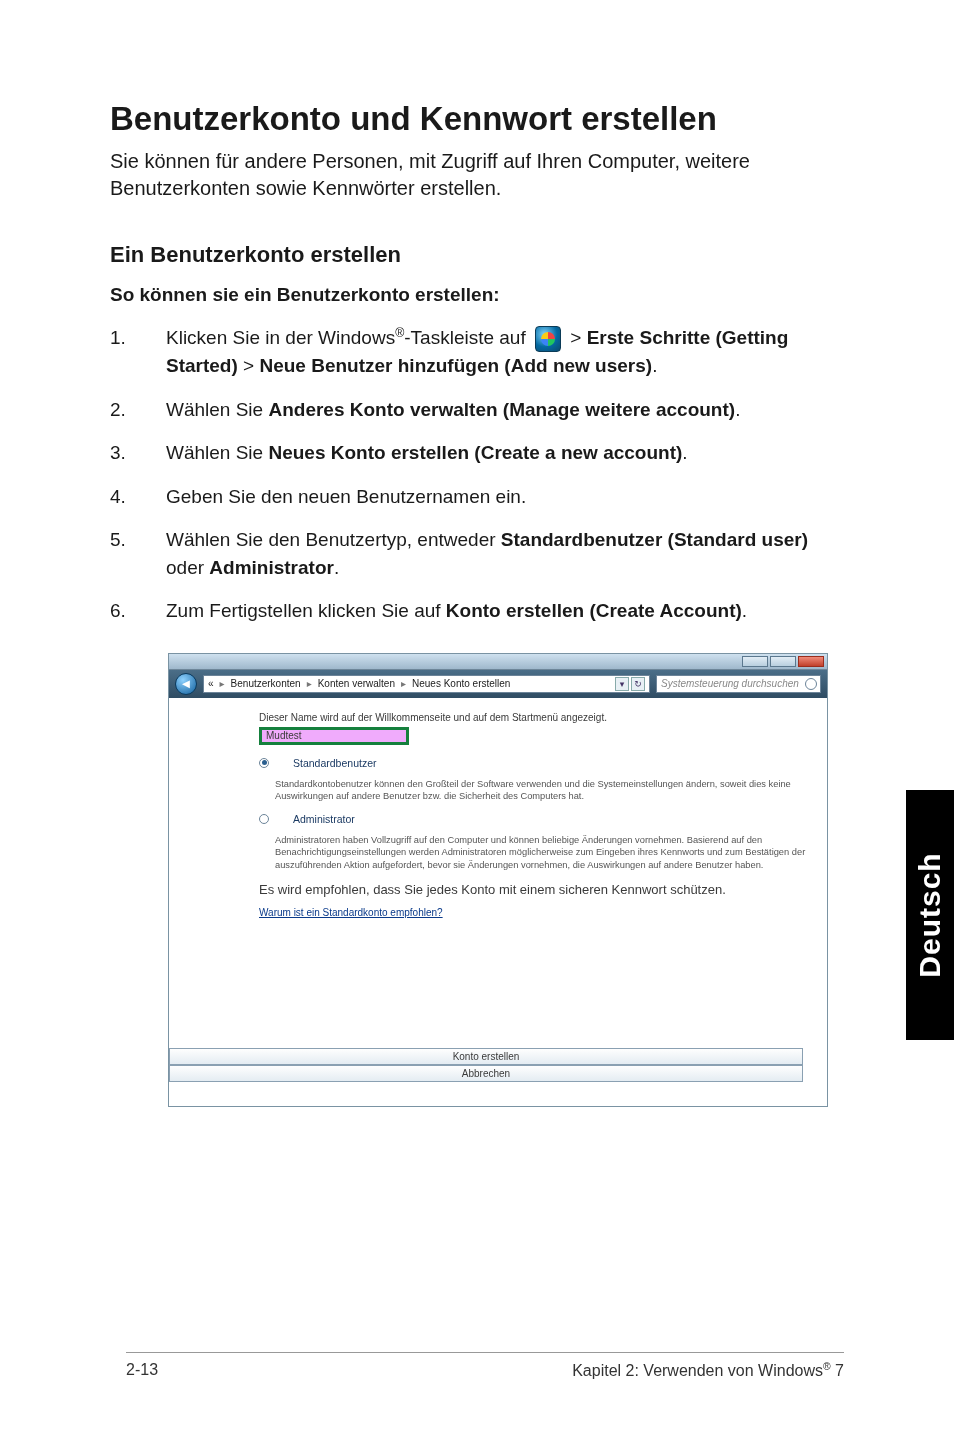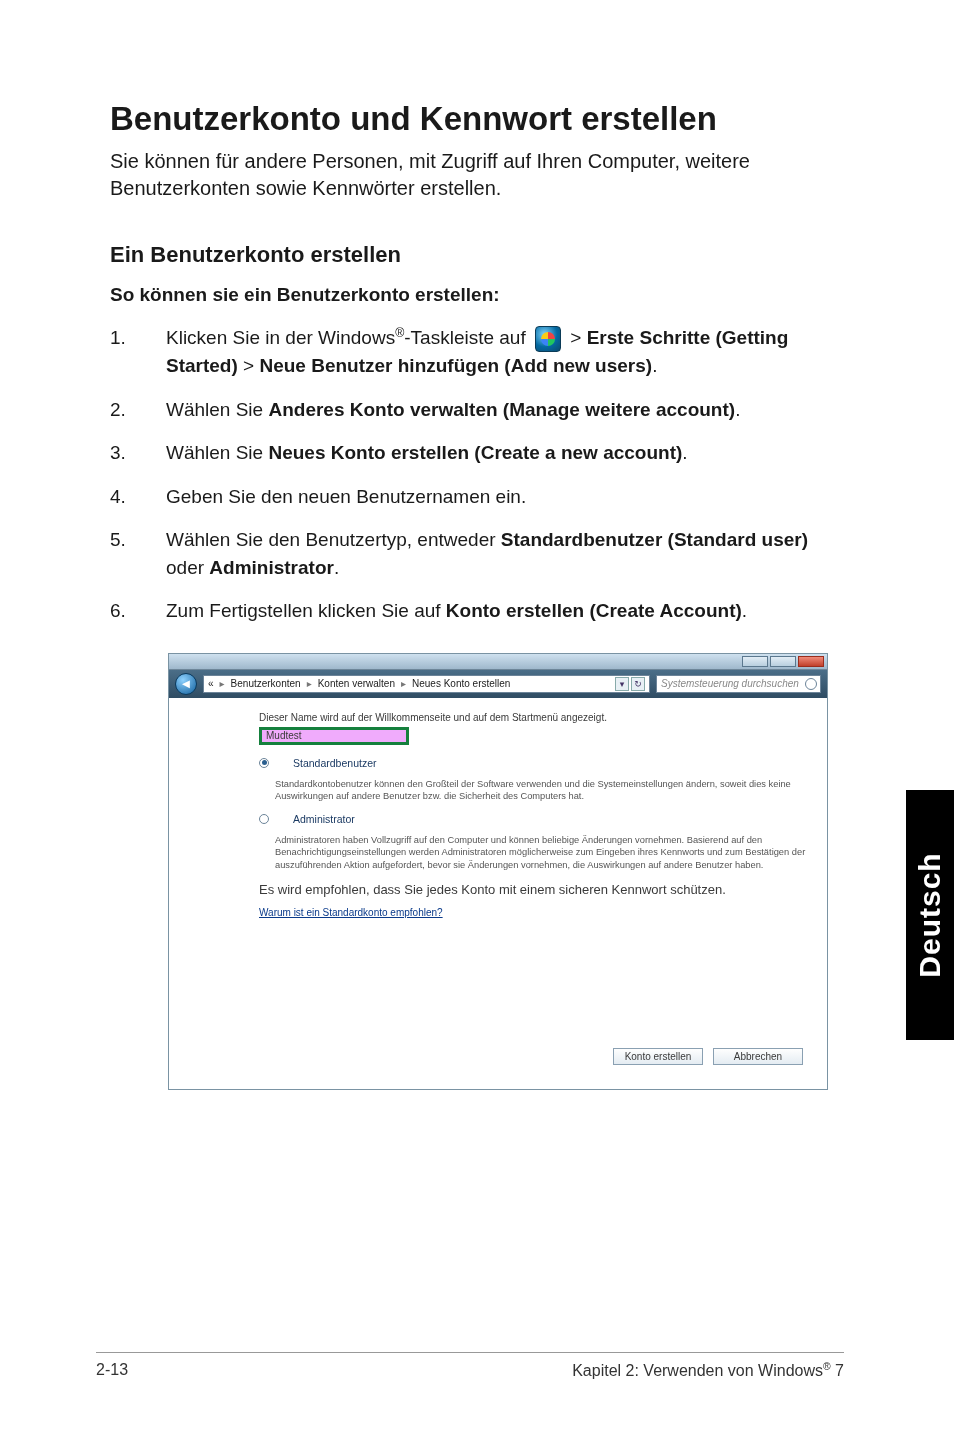--- a/index.html
+++ b/index.html
@@ -171,21 +171,21 @@
     .opt .row1 { display:flex; align-items:center; gap:24px; }
     .opt .radio {
       width: 10px; height: 10px; border: 1px solid #6c8499; border-radius: 50%;
       display:inline-flex;align-items:center;justify-content:center;
     }
     .opt .radio.sel::after { content:""; width:5px;height:5px;background:#2b5f8f;border-radius:50%; display:block;}
     .opt .lab { font-size: 10.5px; color:#1b3a63; }
     .opt .exp { font-size: 9.3px; color:#555; padding-left: 16px; line-height:1.35; margin-top:9px;}
     .reco { font-size: 13px; margin: 8px 0 10px 0; }
     .why-link { color:#0a3a8a; font-size: 10px; text-decoration: underline; display:inline-block;}
-    .btn-row { display:flex; gap:10px; justify-content:flex-end; padding: 10px 24px 24px 0; background:#fff;}
+    .btn-row { display:flex; justify-content:flex-end; padding: 10px 24px 24px 0; background:#fff;flex-direction:column;}
     .w-btn {
       min-width: 90px;
       padding: 2px 10px;
       border: 1px solid #8aa0b2;
       background: linear-gradient(#fefefe,#e4ecf2);
       font-size: 10px;
       text-align:center;
     }
 
     
@@ -204,21 +204,21 @@
     .side-tab span {
       transform: rotate(-90deg);
       font-size: 30px;
       font-weight: bold;
       letter-spacing: 1px;
       white-space: nowrap;
     }
     
     .footer {
       position: absolute;
-      left: 96px;
+      left: 126px;
       right: 110px;
       bottom: 58px;
       border-top: 1px solid #999;
       padding-top: 8px;
       display: flex;
       justify-content: space-between;
       font-size: 16px;
       color: #333;
     }
     b { font-weight: bold; }

